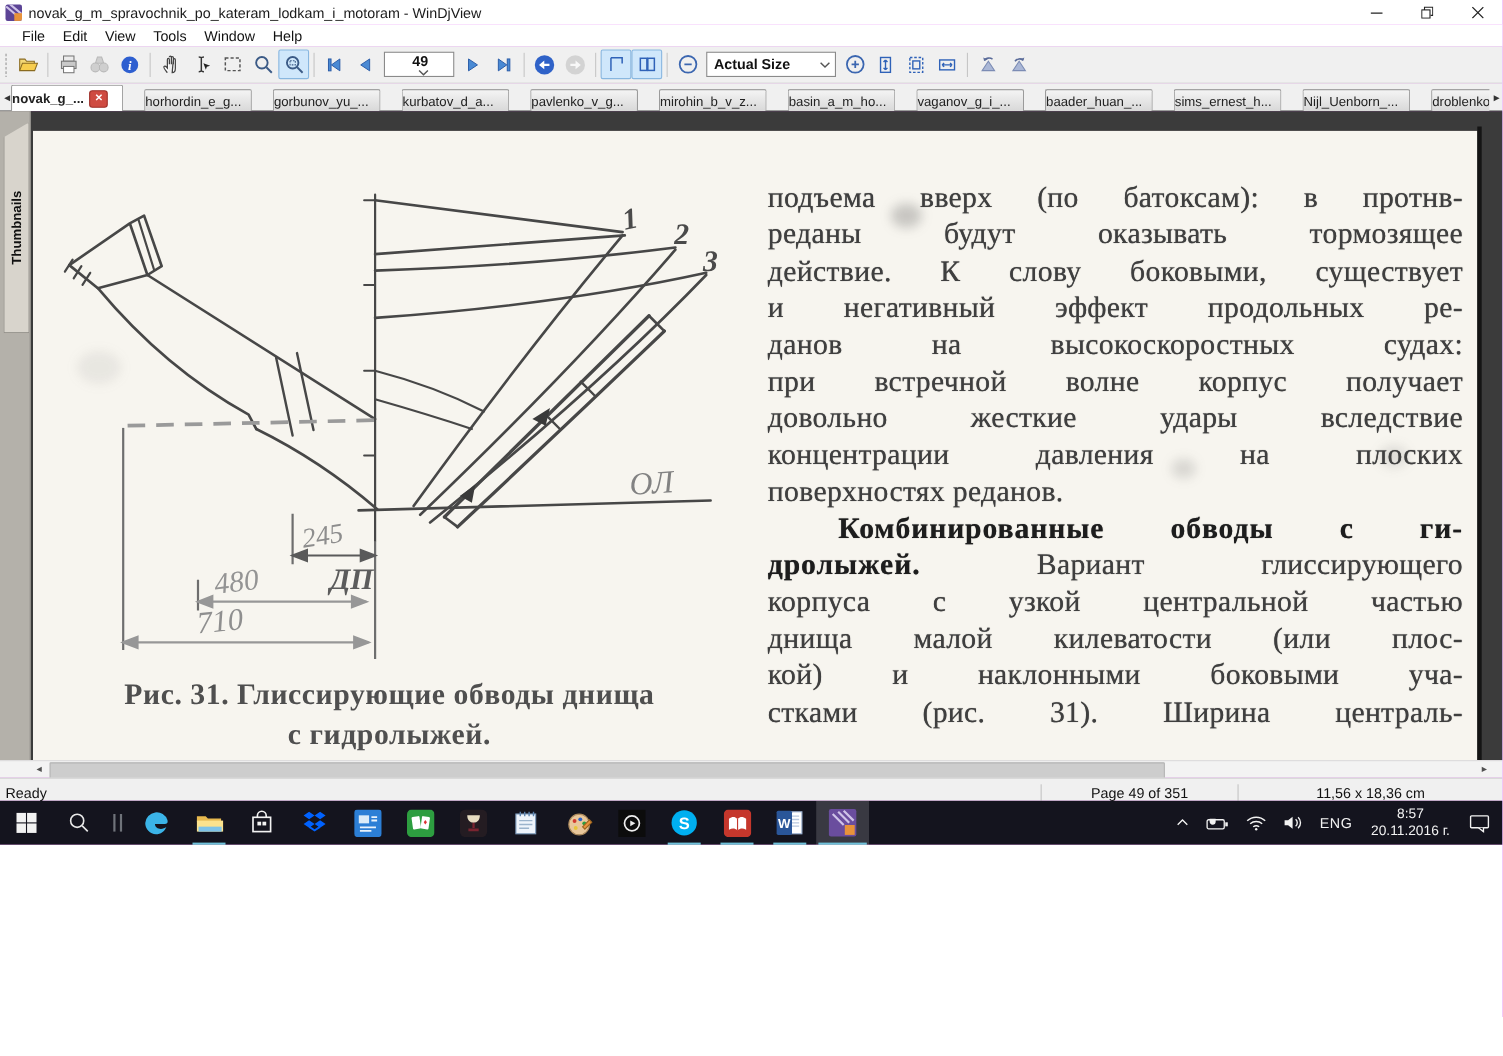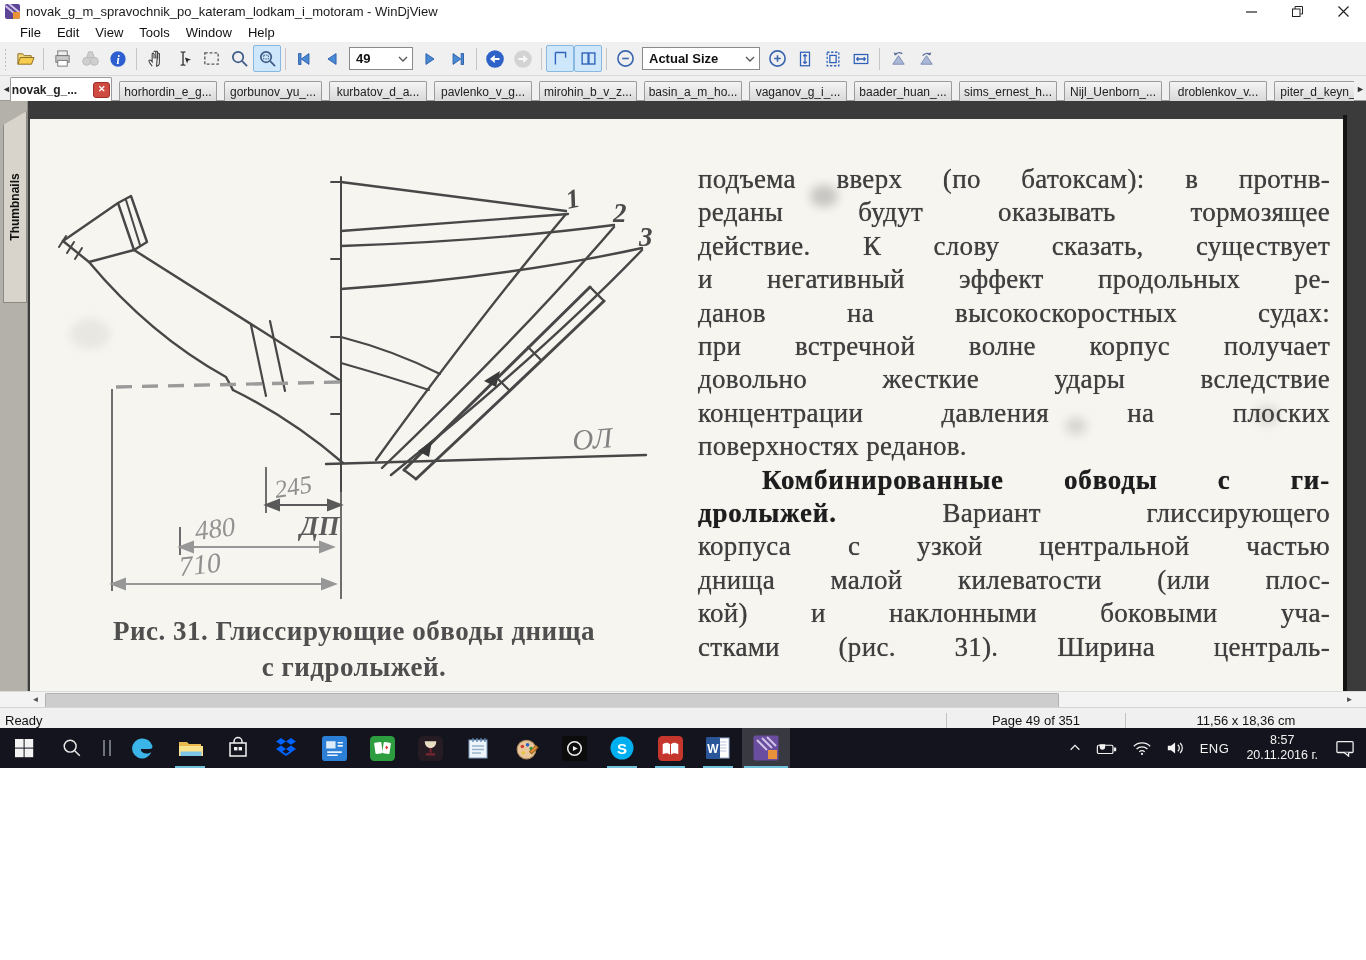--- a/index.html
+++ b/index.html
@@ -25,23 +25,23 @@
   .tb.on{background:#cfe7fb;border-color:#88b7e0;}
   .tb.dis{opacity:.55;filter:grayscale(1);}
   .sep{width:1px;height:22px;background:#c6c6c6;margin:0 4px;flex:none;}
   .combo{height:21px;background:#fff;border:1px solid #8a8a8a;display:flex;align-items:center;font-size:13px;font-weight:700;color:#111;
          padding:0 4px 0 6px;margin:0 3px;flex:none;}
   .combo .cval{flex:1;}
   .combo svg{margin-left:6px;flex:none;}
   
   #tabbar{position:absolute;left:0;top:76px;width:1366px;height:25px;background:#f0f0f0;border-bottom:1px solid #9a9a9a;box-sizing:border-box;}
   #tabs{position:absolute;left:10px;top:0;width:1344px;height:25px;display:flex;overflow:hidden;align-items:flex-end;}
-  .tab{width:98px;height:20px;flex:none;box-sizing:border-box;display:flex;align-items:center;justify-content:center;gap:16px;
+  .tab{width:98px;height:20px;flex:none;box-sizing:border-box;display:flex;align-items:center;gap:5px;
        font-size:12px;color:#222;background:linear-gradient(#f4f4f4,#d8d8d8);border:1px solid #9b9b9b;border-bottom:none;
-       border-radius:2px 2px 0 0;white-space:nowrap;overflow:hidden;margin-right:7px;}
+       border-radius:2px 2px 0 0;white-space:nowrap;overflow:hidden;margin-right:19px;}
   .tab.active{width:102px;height:24px;background:#fff;font-weight:700;}
   .tclose{width:15px;height:14px;flex:none;background:#cf4b41;border:1px solid #9e2f28;border-radius:3px;color:#fff;
           font:700 9px/13px "Liberation Sans",sans-serif;text-align:center;}
   .tabscroll{position:absolute;top:7px;font-size:9px;color:#333;line-height:12px;}
   .tabscroll.left{left:2px;}
   .tabscroll.right{right:1px;background:#f0f0f0;padding-left:2px;}
   
   #main{position:absolute;left:0;top:101px;width:1366px;height:590px;background:#3b3b3b;}
   #thumb-strip{position:absolute;left:0;top:0;width:27px;height:590px;background:#b4b1aa;border-right:1px solid #8f8d88;}
   #thumb-tab{position:absolute;left:3px;top:10px;width:22px;height:190px;background:#d8d4cc;border:1px solid #8c8a84;
@@ -192,21 +192,21 @@
       <svg width="18" height="18" viewBox="0 0 20 20" fill="#4a8ad4" stroke="#2a5ca8">
           <path d="M15.5 4v12l-8.5-6z"></path>
           <rect x="4" y="4" width="2.6" height="12"></rect>
         </svg>
     </div>
     <div class="tb">
       <svg width="18" height="18" viewBox="0 0 20 20" fill="#4a8ad4" stroke="#2a5ca8">
           <path d="M14.5 4v12l-9-6z"></path>
         </svg>
     </div>
-    <div class="combo" style="width:52px;">
+    <div class="combo" style="width:52px;flex-direction:column;">
       <span class="cval">49</span>
       <svg width="10" height="6" viewBox="0 0 10 6">
           <path d="M1 1l4 4 4-4" stroke="#555" fill="none" stroke-width="1.3"></path>
         </svg>
     </div>
     <div class="tb">
       <svg width="18" height="18" viewBox="0 0 20 20" fill="#4a8ad4" stroke="#2a5ca8">
           <path d="M5.5 4v12l9-6z"></path>
         </svg>
     </div>
@@ -416,21 +416,21 @@
       </svg>
 
       <div id="caption">
         <div>Рис. 31. Глиссирующие обводы днища</div>
         <div>с гидролыжей.</div>
       </div>
 
       <div id="column">
           <div class="line"><span>подъема вверх (по батоксам): в протнв-</span></div>
           <div class="line"><span>реданы будут оказывать тормозящее</span></div>
-          <div class="line"><span>действие. К слову сказать, существует</span></div>
+          <div class="line"><span>действие. К слову боковыми, существует</span></div>
           <div class="line"><span>и негативный эффект продольных ре-</span></div>
           <div class="line"><span>данов на высокоскоростных судах:</span></div>
           <div class="line"><span>при встречной волне корпус получает</span></div>
           <div class="line"><span>довольно жесткие удары вследствие</span></div>
           <div class="line"><span>концентрации давления на плоских</span></div>
           <div class="line end"><span>поверхностях реданов.</span></div>
           <div class="line indent"><b>Комбинированные обводы с ги-</b></div>
           <div class="line"><b>дролыжей.</b><span> Вариант глиссирующего</span></div>
           <div class="line"><span>корпуса с узкой центральной частью</span></div>
           <div class="line"><span>днища малой килеватости (или плос-</span></div>

